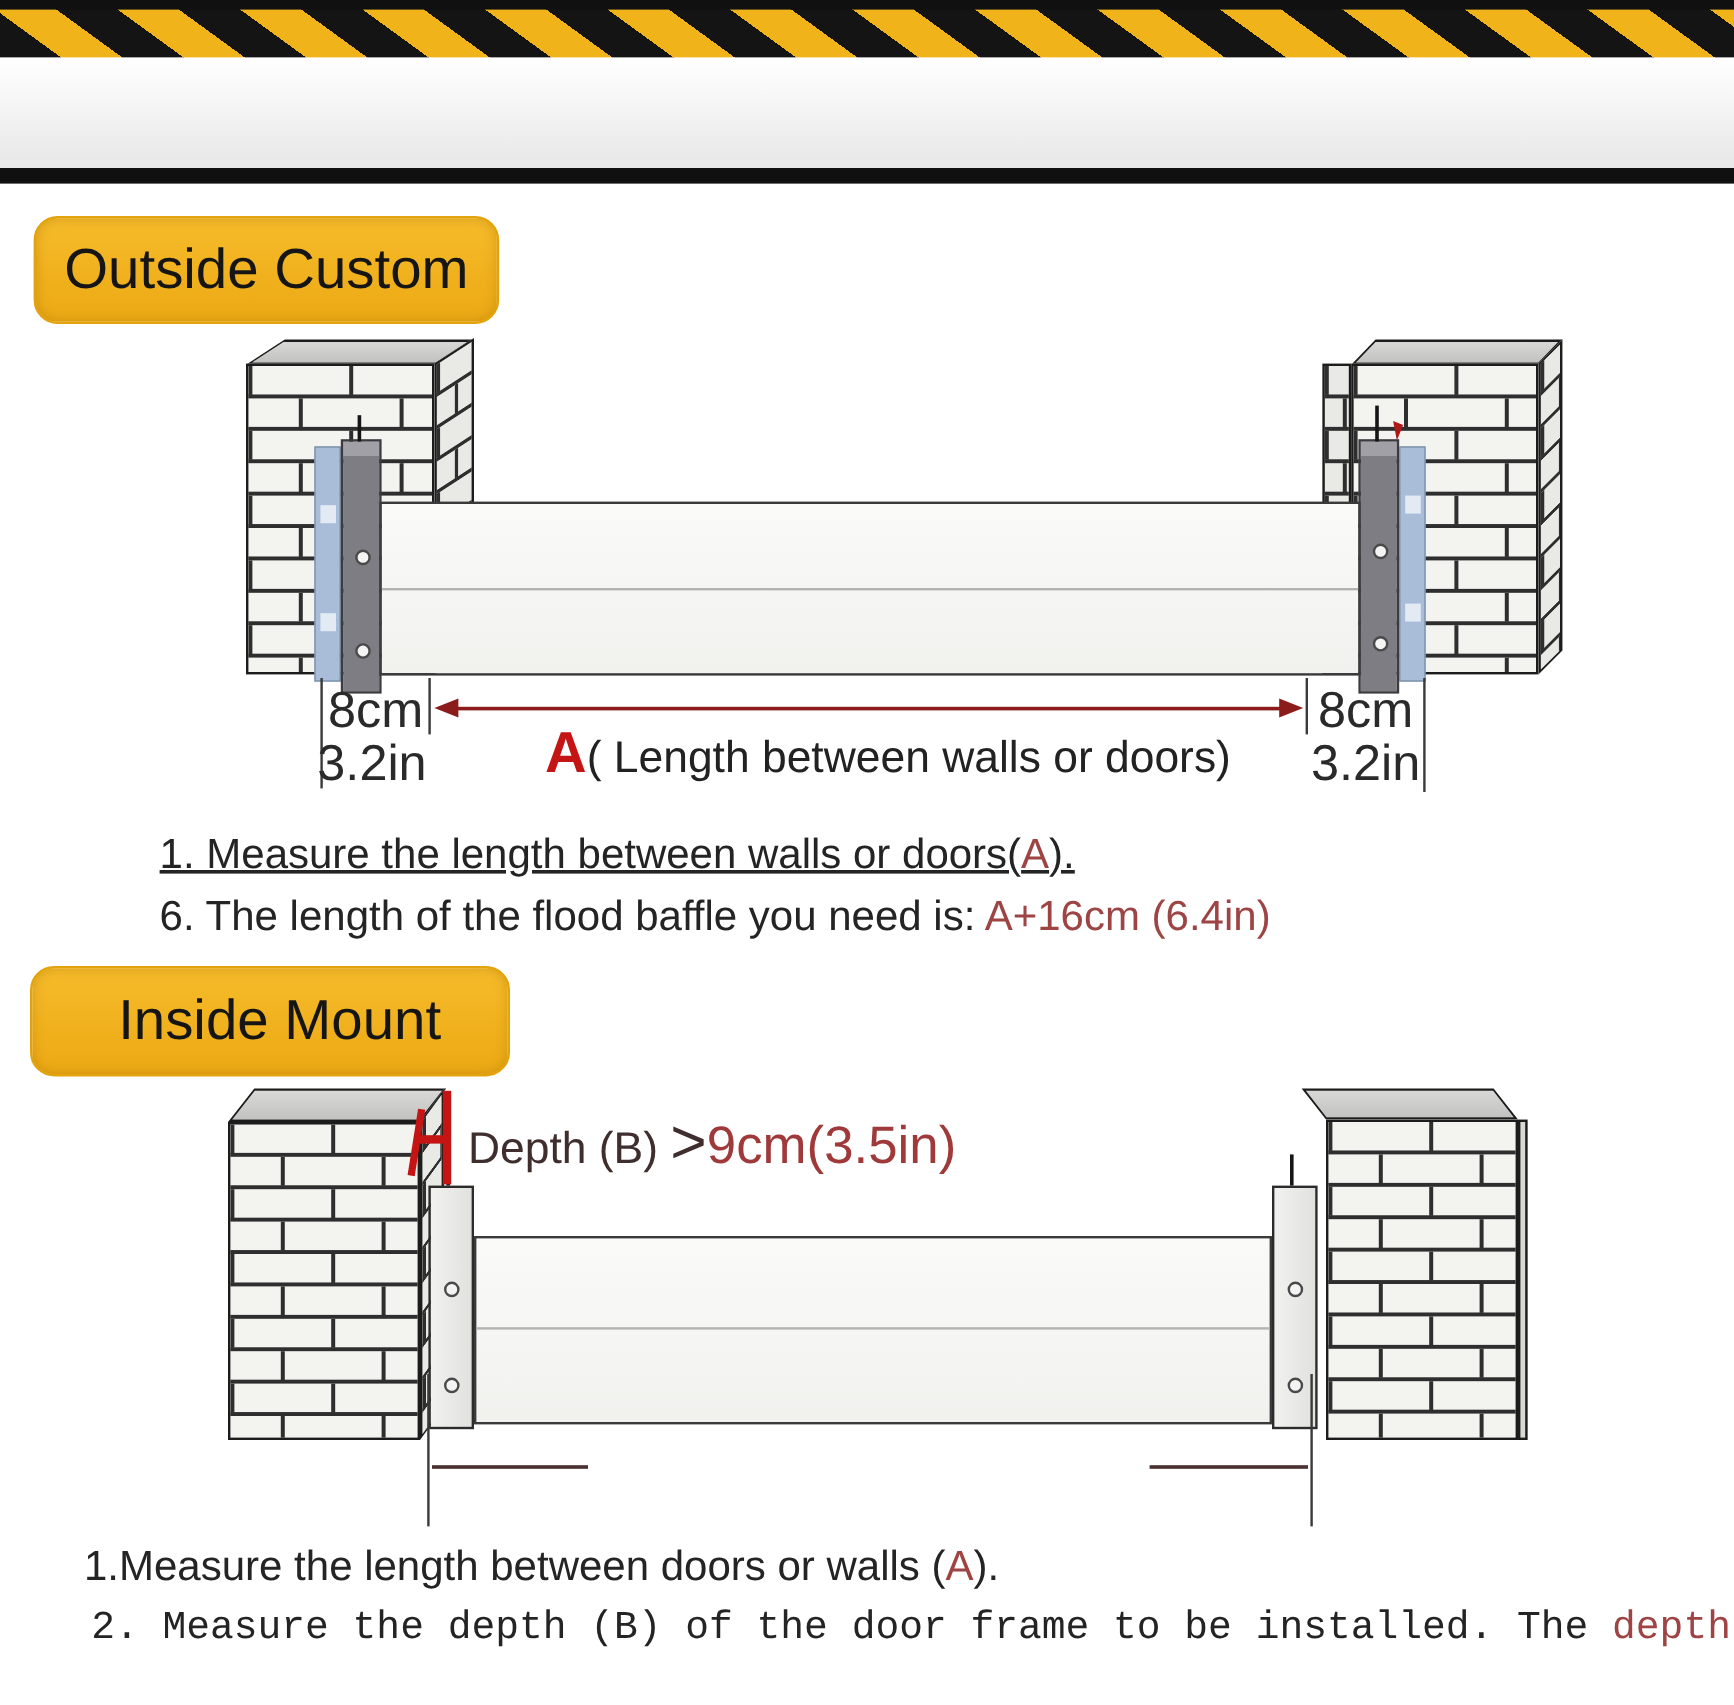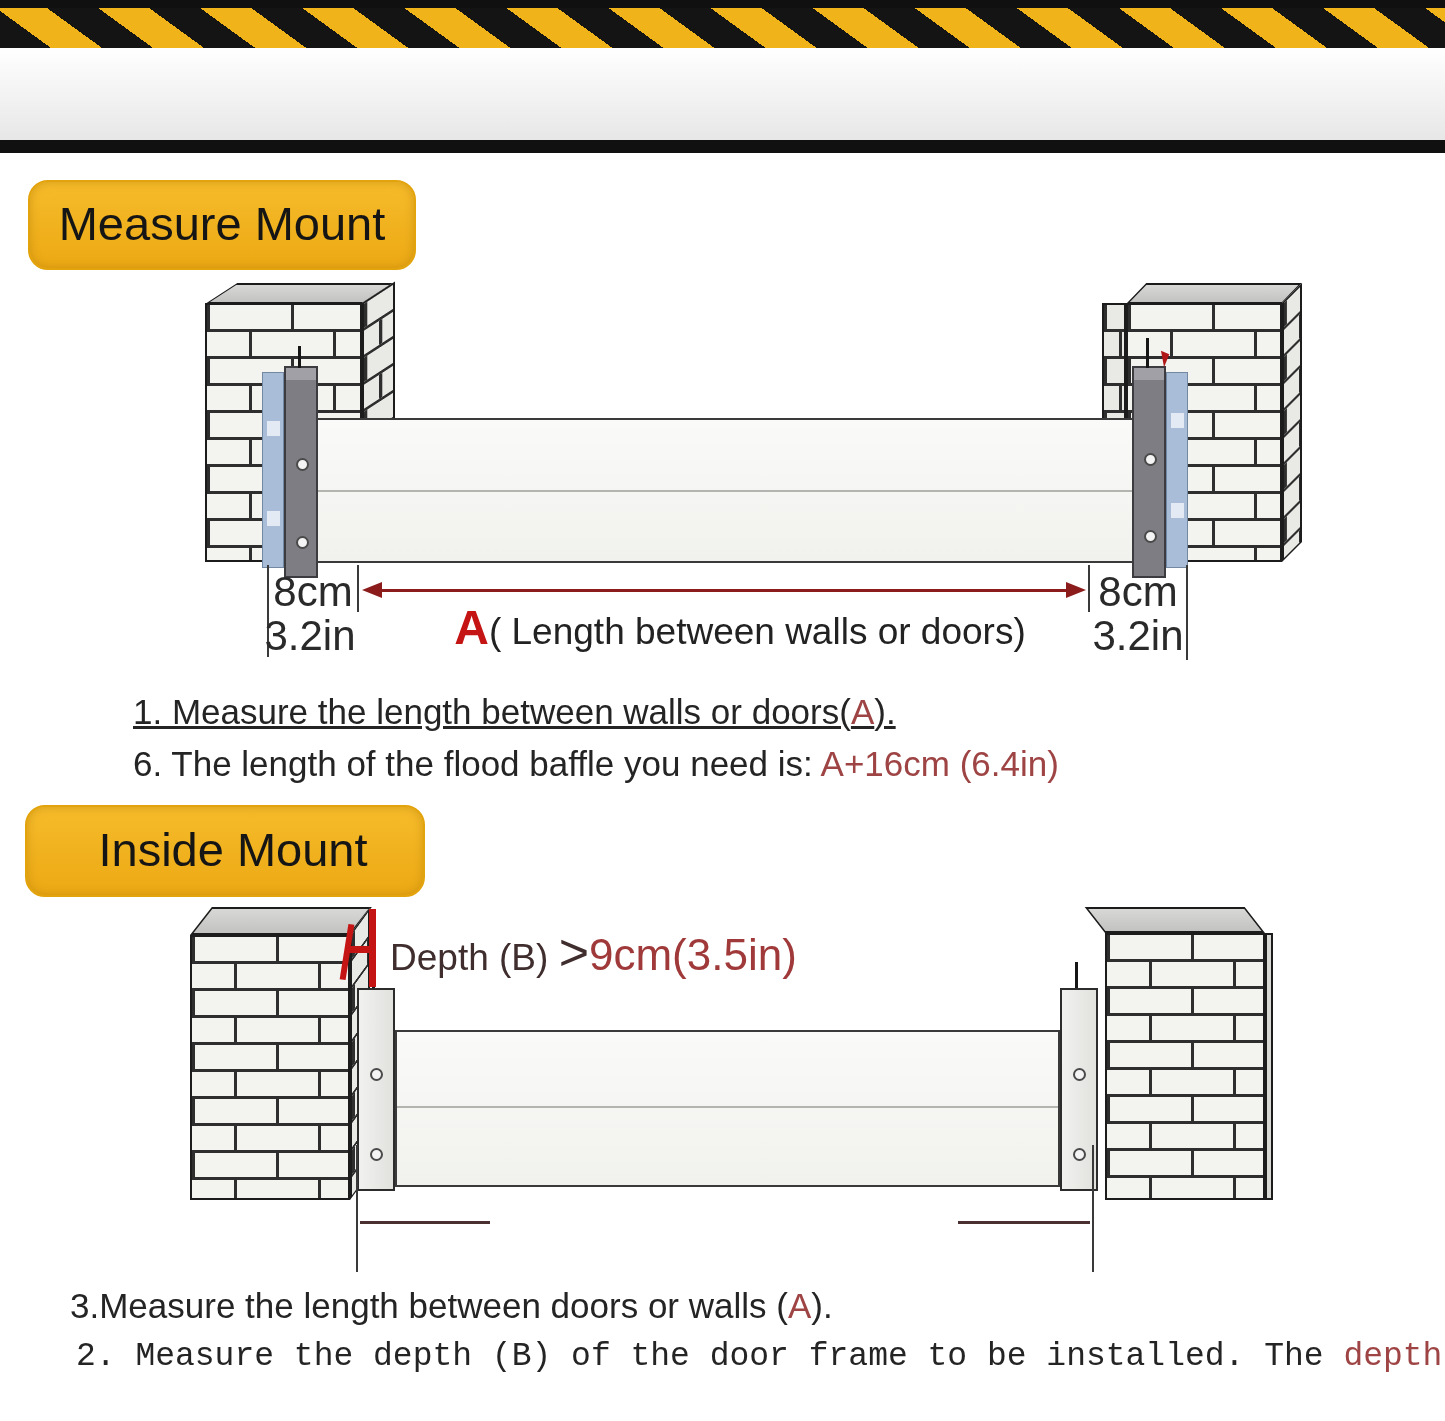--- a/index.html
+++ b/index.html
@@ -72,21 +72,21 @@
 <body>
 
 <div class="stage">
 
   <div class="topbar" style="top:0;height:9px;"></div>
   <div class="hazard"></div>
   <div class="titleband"></div>
   <div class="topbar" style="top:140px;height:13px;"></div>
 
   <div class="badge" style="left:28px;top:180px;width:384px;height:86px;font-size:47px;line-height:84px;">
-    <span>Measure Mount</span>
+    <span>Outside Custom</span>
   </div>
 
   <div class="abs" style="left:205px;top:283px;width:200px;height:280px;z-index:1;">
     <div class="abs cap" style="left:0;top:0;width:157px;height:21px;transform:skewX(-57deg);transform-origin:bottom left;"></div>
     <div class="abs sidebrick" style="left:157px;top:20px;width:33px;height:259px;transform:skewY(-33deg);transform-origin:top left;"></div>
     <div class="abs brick" style="left:0;top:20px;width:157px;height:259px;"></div>
   </div>
 
   <div class="abs" style="left:1102px;top:283px;width:205px;height:280px;z-index:1;">
     <div class="abs sidebrick" style="left:0;top:20px;width:24px;height:259px;"></div>
@@ -187,19 +187,19 @@
     <div class="abs brick" style="left:0;top:26px;width:160px;height:267px;"></div>
   </div>
 
   <div class="vtick" style="left:356px;top:1145px;height:127px;"></div>
   <div class="vtick" style="left:1092px;top:1145px;height:127px;"></div>
   <div class="hseg" style="left:360px;top:1221px;width:130px;"></div>
   <div class="hseg" style="left:958px;top:1221px;width:132px;"></div>
 
 
   <div class="steps" style="left:70px;top:1286px;font-size:35px;">
-    <span>3.Measure the length between doors or walls (</span><span style="color:#9e4444;">A</span><span>).</span>
+    <span>1.Measure the length between doors or walls (</span><span style="color:#9e4444;">A</span><span>).</span>
   </div>
   <div class="steps" style="left:76px;top:1338px;font-size:33px;font-family:Liberation Mono, monospace;">
     <span>2. Measure the depth (B) of the door frame to be installed. The </span><span style="color:#9e4444;">depth (B)</span><span> needs</span>
   </div>
 
 </div>
 
 </body></html>

